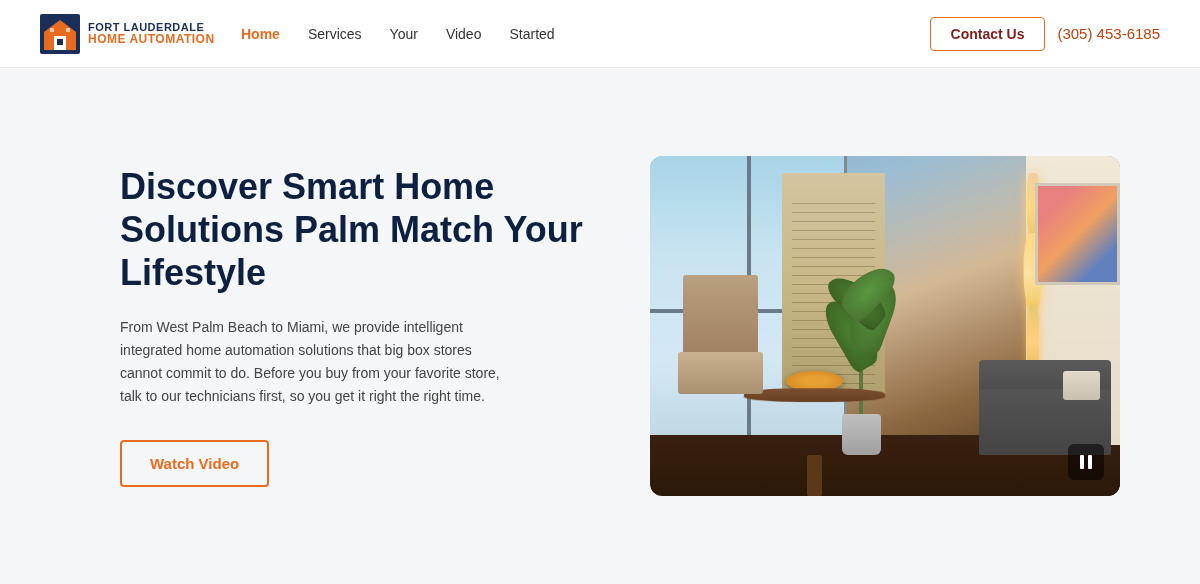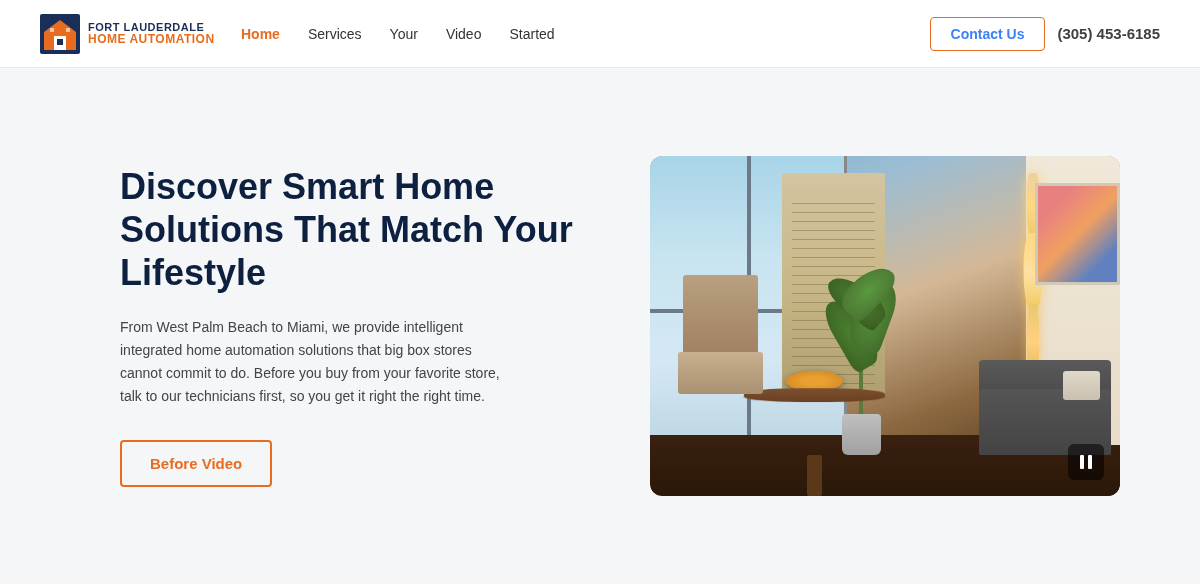--- a/index.html
+++ b/index.html
@@ -71,29 +71,29 @@
     .header-right {
       display: flex;
       align-items: center;
       gap: 12px;
     }
     .contact-us-btn {
       border: 1.5px solid #e86c1f;
       border-radius: 4px;
       padding: 8px 20px;
       background: transparent;
-      color: #3b82f6;
+      color: #7f1d1d;
       font-size: 14px;
       font-weight: 600;
       cursor: pointer;
     }
     .phone-number {
       font-size: 15px;
-      font-weight: 700;
-      color: #404040;
+      font-weight: 400;
+      color: #c2410c;
     }
 
     
     main {
       display: flex;
       align-items: center;
       padding: 0 80px 0 120px;
       height: calc(584px - 68px);
       gap: 60px;
     }
@@ -440,24 +440,24 @@
 
   <div class="header-right">
     <button class="contact-us-btn">Contact Us</button>
     <span class="phone-number">(305) 453-6185</span>
   </div>
 </header>
 
 <main>
 
   <div class="hero-left">
-    <h1 class="hero-title">Discover Smart Home Solutions That Match Your Lifestyle</h1>
+    <h1 class="hero-title">Discover Smart Home Solutions Palm Match Your Lifestyle</h1>
     <p class="hero-description">From West Palm Beach to Miami, we provide intelligent integrated home automation solutions that big box stores cannot commit to do. Before you buy from your favorite store, talk to our technicians first, so you get it right the right time.</p>
     <div class="hero-buttons">
-      <button class="btn-watch-video">Before Video</button>
+      <button class="btn-watch-video">Watch Video</button>
     </div>
   </div>
 
   <div class="hero-right">
     <div class="room-image">
       <div class="room-bg"></div>
       <div class="window-area">
         <div class="window-frame-v"></div>
       </div>
       <div class="building"></div>

